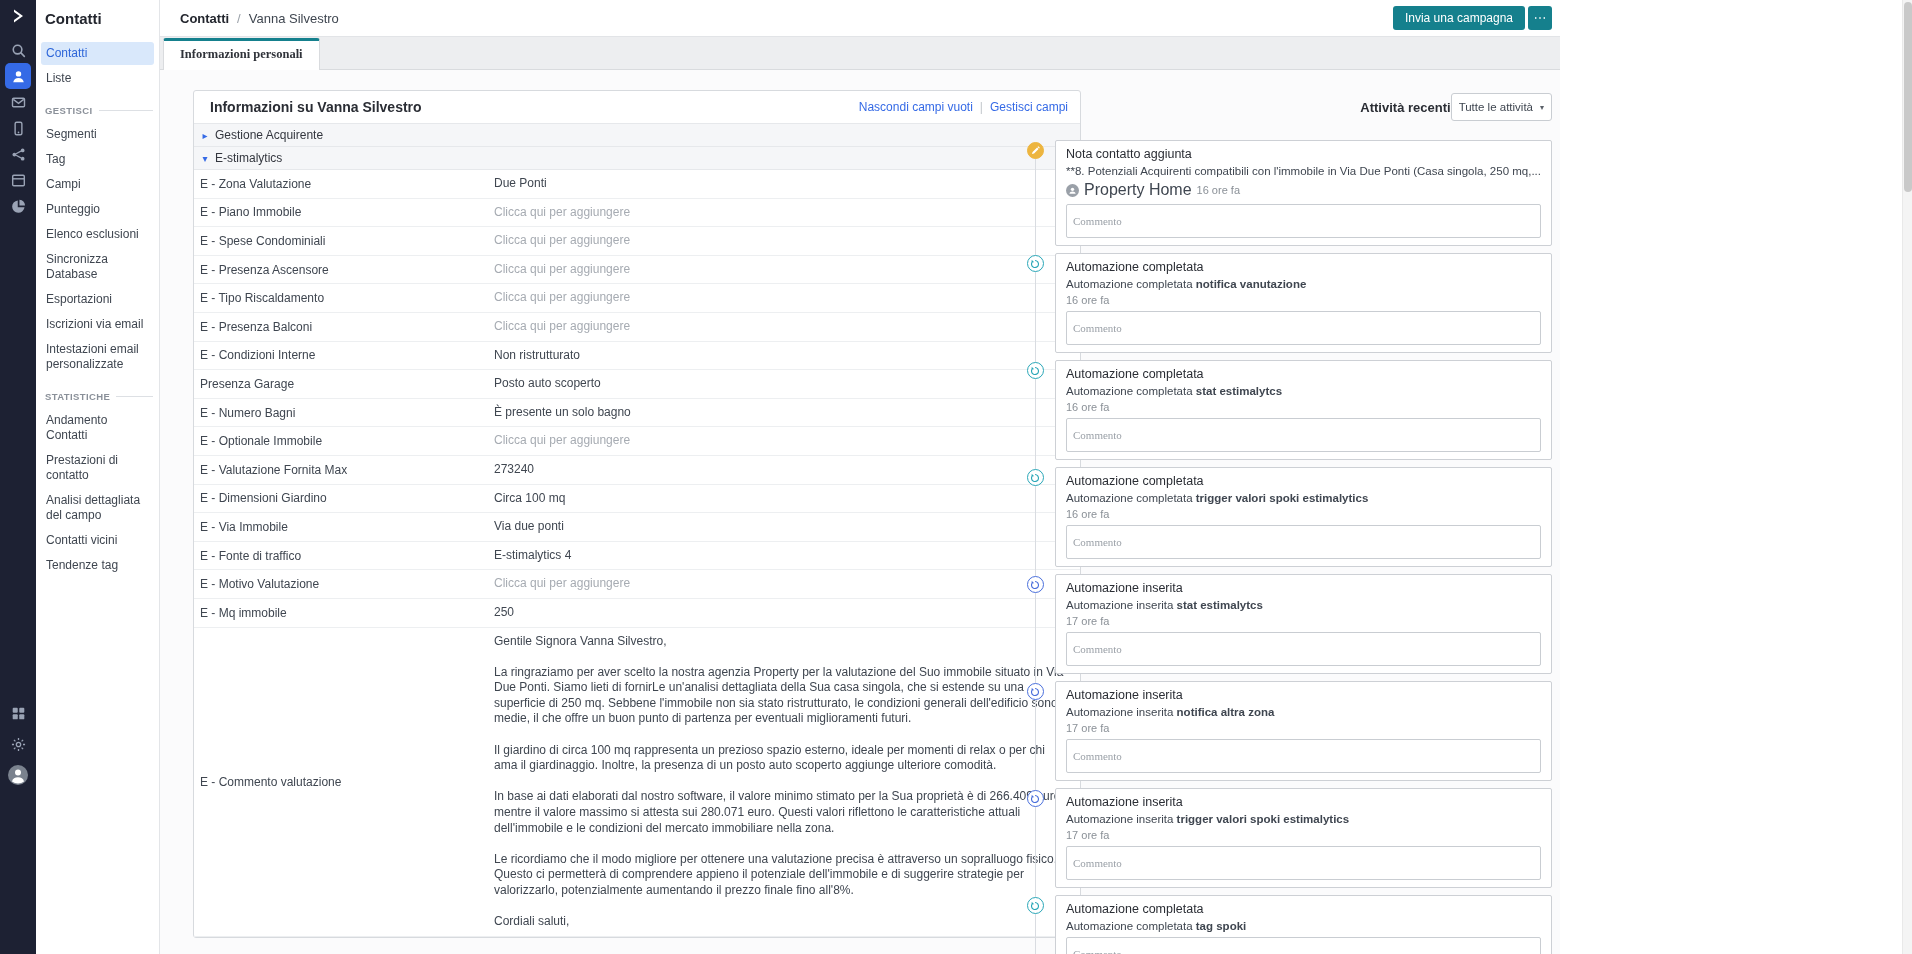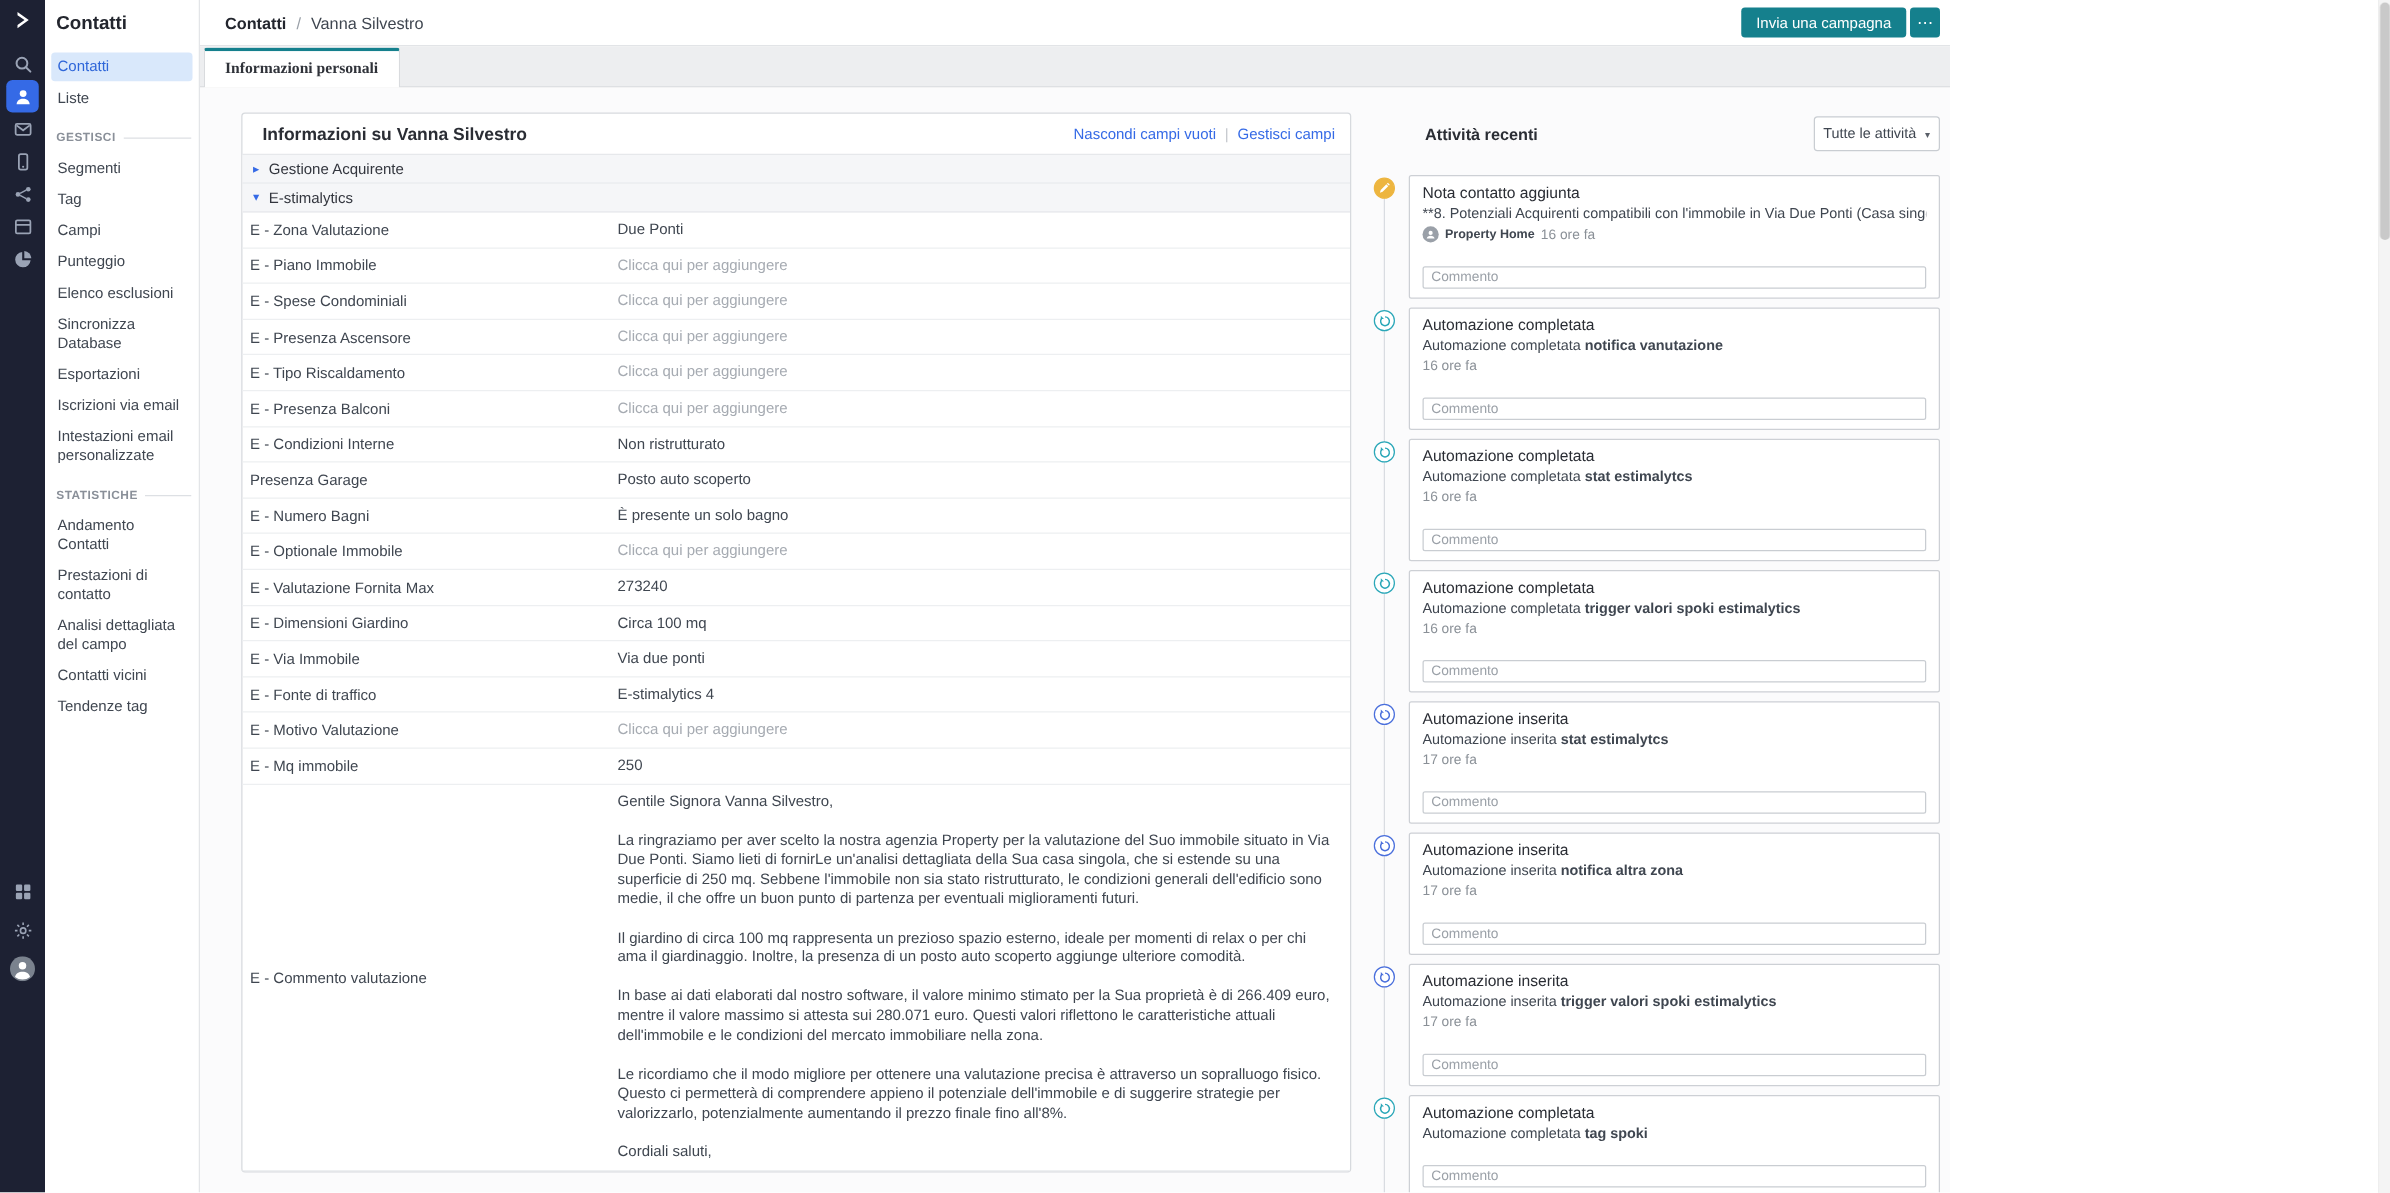--- a/index.html
+++ b/index.html
@@ -56,44 +56,44 @@
   .group-header { display:flex; align-items:center; gap:5px; background:#F5F6F8; border-bottom:1px solid #E6E8EB;
                   padding:4px 8px 4px 6px; cursor:pointer; }
   .group-chevron { color:#356AE6; font-size:10px; width:10px; text-align:center; }
   .group-label { font-size:12px; font-weight:normal; color:#33363E; }
   .field-row { display:flex; align-items:center; border-bottom:1px solid #EDEFF1; padding:5px 14px 5px 6px; min-height:23px; }
   .field-label { width:294px; flex-shrink:0; font-size:12px; color:#3F4650; }
   .field-value { font-size:12px; color:#3F4650; white-space:pre-line; line-height:1.3; padding:1px 0; cursor:pointer; min-width:0; }
   .field-value.empty { color:#A6ABB2; }
 
   
-  .activity { width:464px; margin-left:7px; flex-shrink:0; display:flex; flex-direction:column; align-self:stretch; }
+  .activity { width:464px; margin-left:7px; flex-shrink:0; display:flex; flex-direction:column; align-self:stretch;align-items:flex-end; }
   .activity-header { display:flex; align-items:center; padding:3px 0 0 52px; }
   .activity-title { font-size:13px; font-weight:bold; color:#2A2D34; }
   .activity-filter { margin-left:auto; background:#fff; border:1px solid #C9CDD2; border-radius:3px; font-size:11.5px;
                      color:#3F4650; padding:13px 7px; height:20px; display:flex; align-items:center; gap:7px; cursor:pointer; }
   .filter-caret { font-size:8px; color:#5A6068; }
   .activity-feed { position:relative; margin-top:19px; flex:1; }
   .feed-line { position:absolute; left:19px; top:8px; bottom:-20px; width:1px; background:#D9DCE1; }
   .feed-item { display:flex; margin-bottom:7px; position:relative; }
   .feed-icon-col { width:39px; flex-shrink:0; padding-left:11px; padding-top:2px; }
   .feed-icon { width:17px; height:17px; border-radius:50%; display:flex; align-items:center; justify-content:center;
                background:#fff; position:relative; z-index:1; }
   .feed-icon.note { background:#EDB53F; border:1px solid #EDB53F; }
   .feed-icon.automation-complete { border:1.5px solid #2AA7B8; color:#2AA7B8; }
   .feed-icon.automation-insert { border:1.5px solid #4A6FDC; color:#4A6FDC; }
   .feed-card { flex:1; background:#fff; border:1px solid #CDD0D5; border-radius:2px; padding:6px 10px 7px; min-width:0; }
   .feed-title { font-size:12.5px; font-weight:normal; color:#2A2D34; }
   .feed-body { font-size:11.5px; color:#3F4650; margin-top:4px; white-space:nowrap; overflow:hidden; }
   .feed-meta { font-size:11px; color:#8A9097; margin-top:4px; display:flex; align-items:center; gap:5px; }
   .feed-author-icon { width:13px; height:13px; border-radius:50%; background:#9AA0A8; display:inline-flex;
                       align-items:center; justify-content:center; }
-  .feed-author { font-weight:bold; color:#3F4650; font-size:10px; }
-  .comment-input { width:100%; margin-top:19px; height:18px; border:1px solid #C9CDD2; border-radius:2px; font-size:11px;
-                   padding:0 6px; font-family:Liberation Sans, sans-serif; color:#3F4650; background:#fff; }
+  .feed-author { font-weight:normal; color:#3F4650; font-size:16px; }
+  .comment-input { width:100%; margin-top:5px; height:34px; border:1px solid #C9CDD2; border-radius:2px; font-size:11px;
+                   padding:0 6px; font-family:Liberation Serif, serif; color:#3F4650; background:#fff; }
   .comment-input::placeholder { color:#9BA1A8; }
 
   
   .page-scrollbar { position:fixed; right:0; top:0; width:10px; height:954px; background:#F4F4F4; border-left:1px solid #E9E9E9; }
   .page-scrollbar-thumb { position:absolute; top:2px; left:1px; width:8px; height:190px; background:#C9C9C9; border-radius:4px; }
 </style>
 </head>
 <body>
 
 <div class="app">

